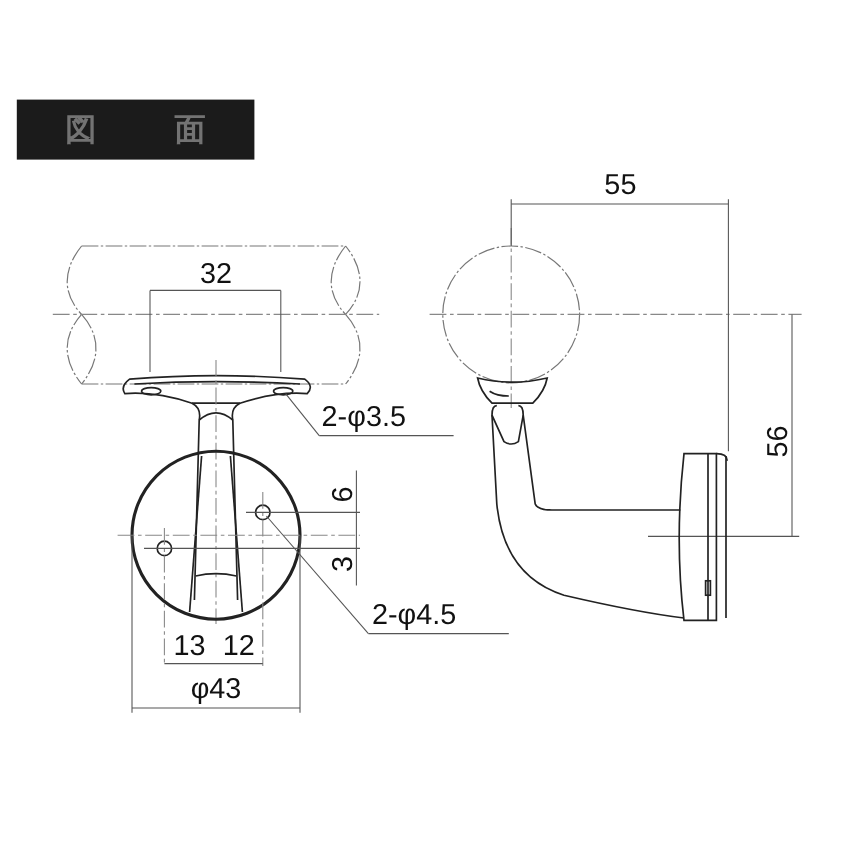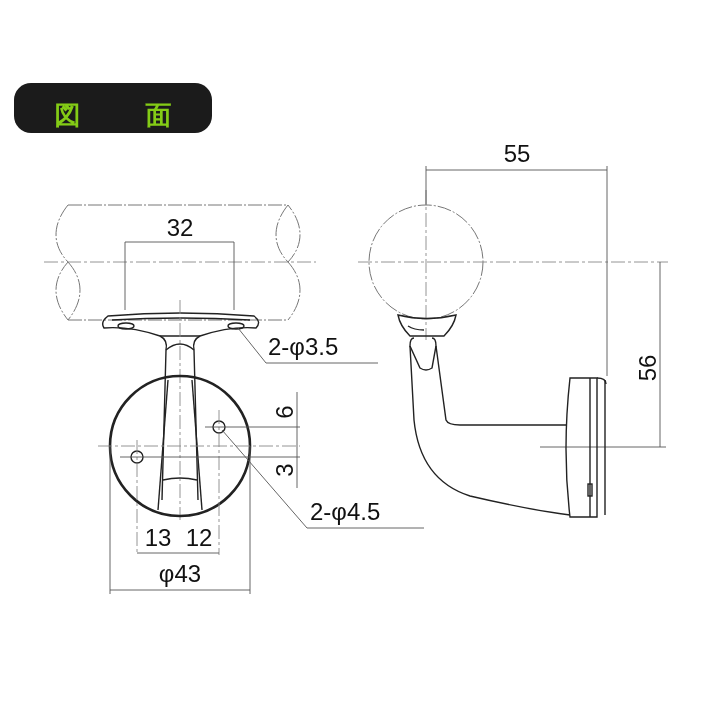--- a/index.html
+++ b/index.html
@@ -1,22 +1,22 @@
 <!DOCTYPE html>
 <html><head>
   <meta charset="utf-8">
   <style>
     html, body { margin: 0; padding: 0; background: #ffffff; }
     body { width: 713px; height: 713px; position: relative; overflow: hidden;
            font-family: "Liberation Sans", "DejaVu Sans", sans-serif; }
     .title-banner { position: absolute; left: 14px; top: 83px; width: 198px; height: 50px;
-                    background: #1b1b1b; color: #84cc16; display: flex; align-items: flex-end;
+                    background: #1b1b1b; color: #737373; display: flex; align-items: center;
                     justify-content: center; font-size: 26px; font-weight: bold; letter-spacing: 28px;
                     padding-left: 28px; box-sizing: border-box;
-                    font-family: "DejaVu Sans", sans-serif; border-radius: 17px; }
+                    font-family: "DejaVu Sans", sans-serif; }
     svg.drawing { position: absolute; left: 0; top: 0; }
     .dim-text { font-family: "Liberation Sans", "DejaVu Sans", sans-serif; font-size: 24px; fill: #111; }
     .outline { stroke: #222; stroke-width: 1.4; fill: none; }
     .outline-thick { stroke: #222; stroke-width: 2.6; fill: none; }
     .phantom { stroke: #777; stroke-width: 1; fill: none; stroke-dasharray: 14 2 2 2; }
     .center { stroke: #888; stroke-width: 0.9; fill: none; stroke-dasharray: 14 3 3 3; }
     .dim { stroke: #555; stroke-width: 0.9; fill: none; }
   </style>
 </head>
 <body>

